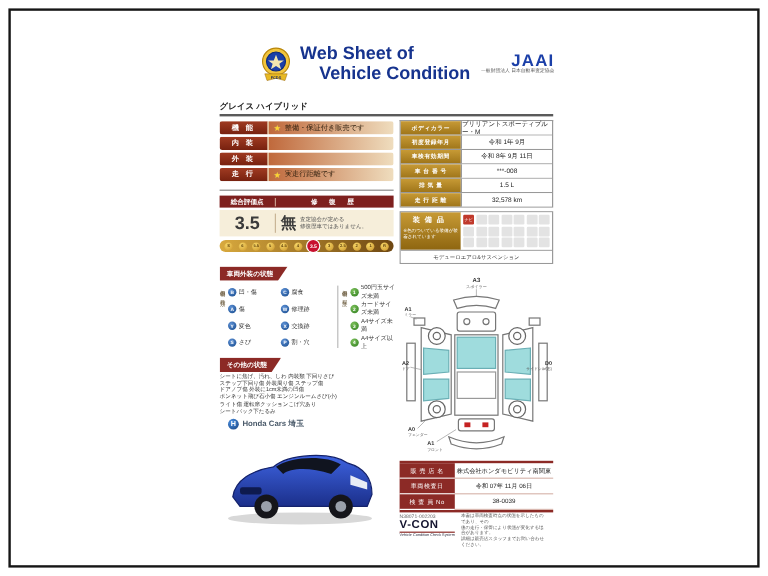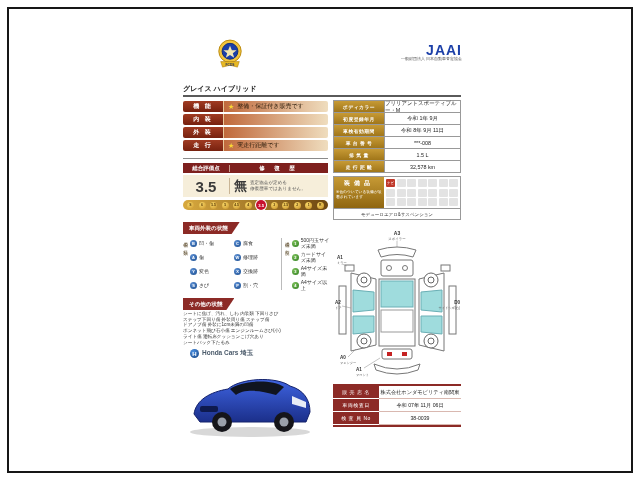--- a/index.html
+++ b/index.html
@@ -106,20 +106,24 @@
   <div class="frame"></div>
 
   <div class="hdr">
     <svg class="emblem" viewBox="0 0 30 34">
       <circle cx="15" cy="13" r="12" fill="#F2C53D" stroke="#B8860B"></circle>
       <circle cx="15" cy="13" r="8.5" fill="#1B3FA8" stroke="#0E2A78"></circle>
       <path d="M15 7 L17 12 L22 12 L18 15 L19.5 20 L15 17 L10.5 20 L12 15 L8 12 L13 12 Z" fill="#F2E6B0"></path>
       <path d="M5 24 L25 24 L23 30 L15 28 L7 30 Z" fill="#E8B923" stroke="#A07010" stroke-width="0.5"></path>
       <text x="15" y="28.5" font-size="3.5" text-anchor="middle" fill="#23305E" font-weight="bold">FCDS</text>
     </svg>
+    <div class="title">
+      <div>Web Sheet of</div>
+      <div class="l2">Vehicle Condition</div>
+    </div>
     <div class="jaai">
       <div class="word">JAAI</div>
       <div class="sub">一般財団法人 日本自動車査定協会</div>
     </div>
   </div>
   <div class="model">グレイス ハイブリッド</div>
   <div class="hr1"></div>
 
   <div class="bars">
     <div class="bar">
@@ -394,13 +398,25 @@
     <div class="srow">
         <div class="slbl">車両検査日</div>
         <div class="sval">令和 07年 11月 06日</div>
       </div>
     <div class="srow">
         <div class="slbl">検 査 員 No</div>
         <div class="sval">38-0039</div>
       </div>
   </div>
 
+  <div class="footerblk">
+    <div>
+      <div class="serial">N38071-002203</div>
+      <div class="vcon">V-CON</div>
+      <div class="vconsub">Vehicle Condition Check System</div>
+    </div>
+    <div class="disc">
+      <div>本書は車両検査時点の状態を示したものであり、その</div>
+      <div>後の走行・保管により状態が変化する場合があります。</div>
+      <div>詳細は販売店スタッフまでお問い合わせください。</div>
+    </div>
+  </div>
 </div>
 
 </body></html>

